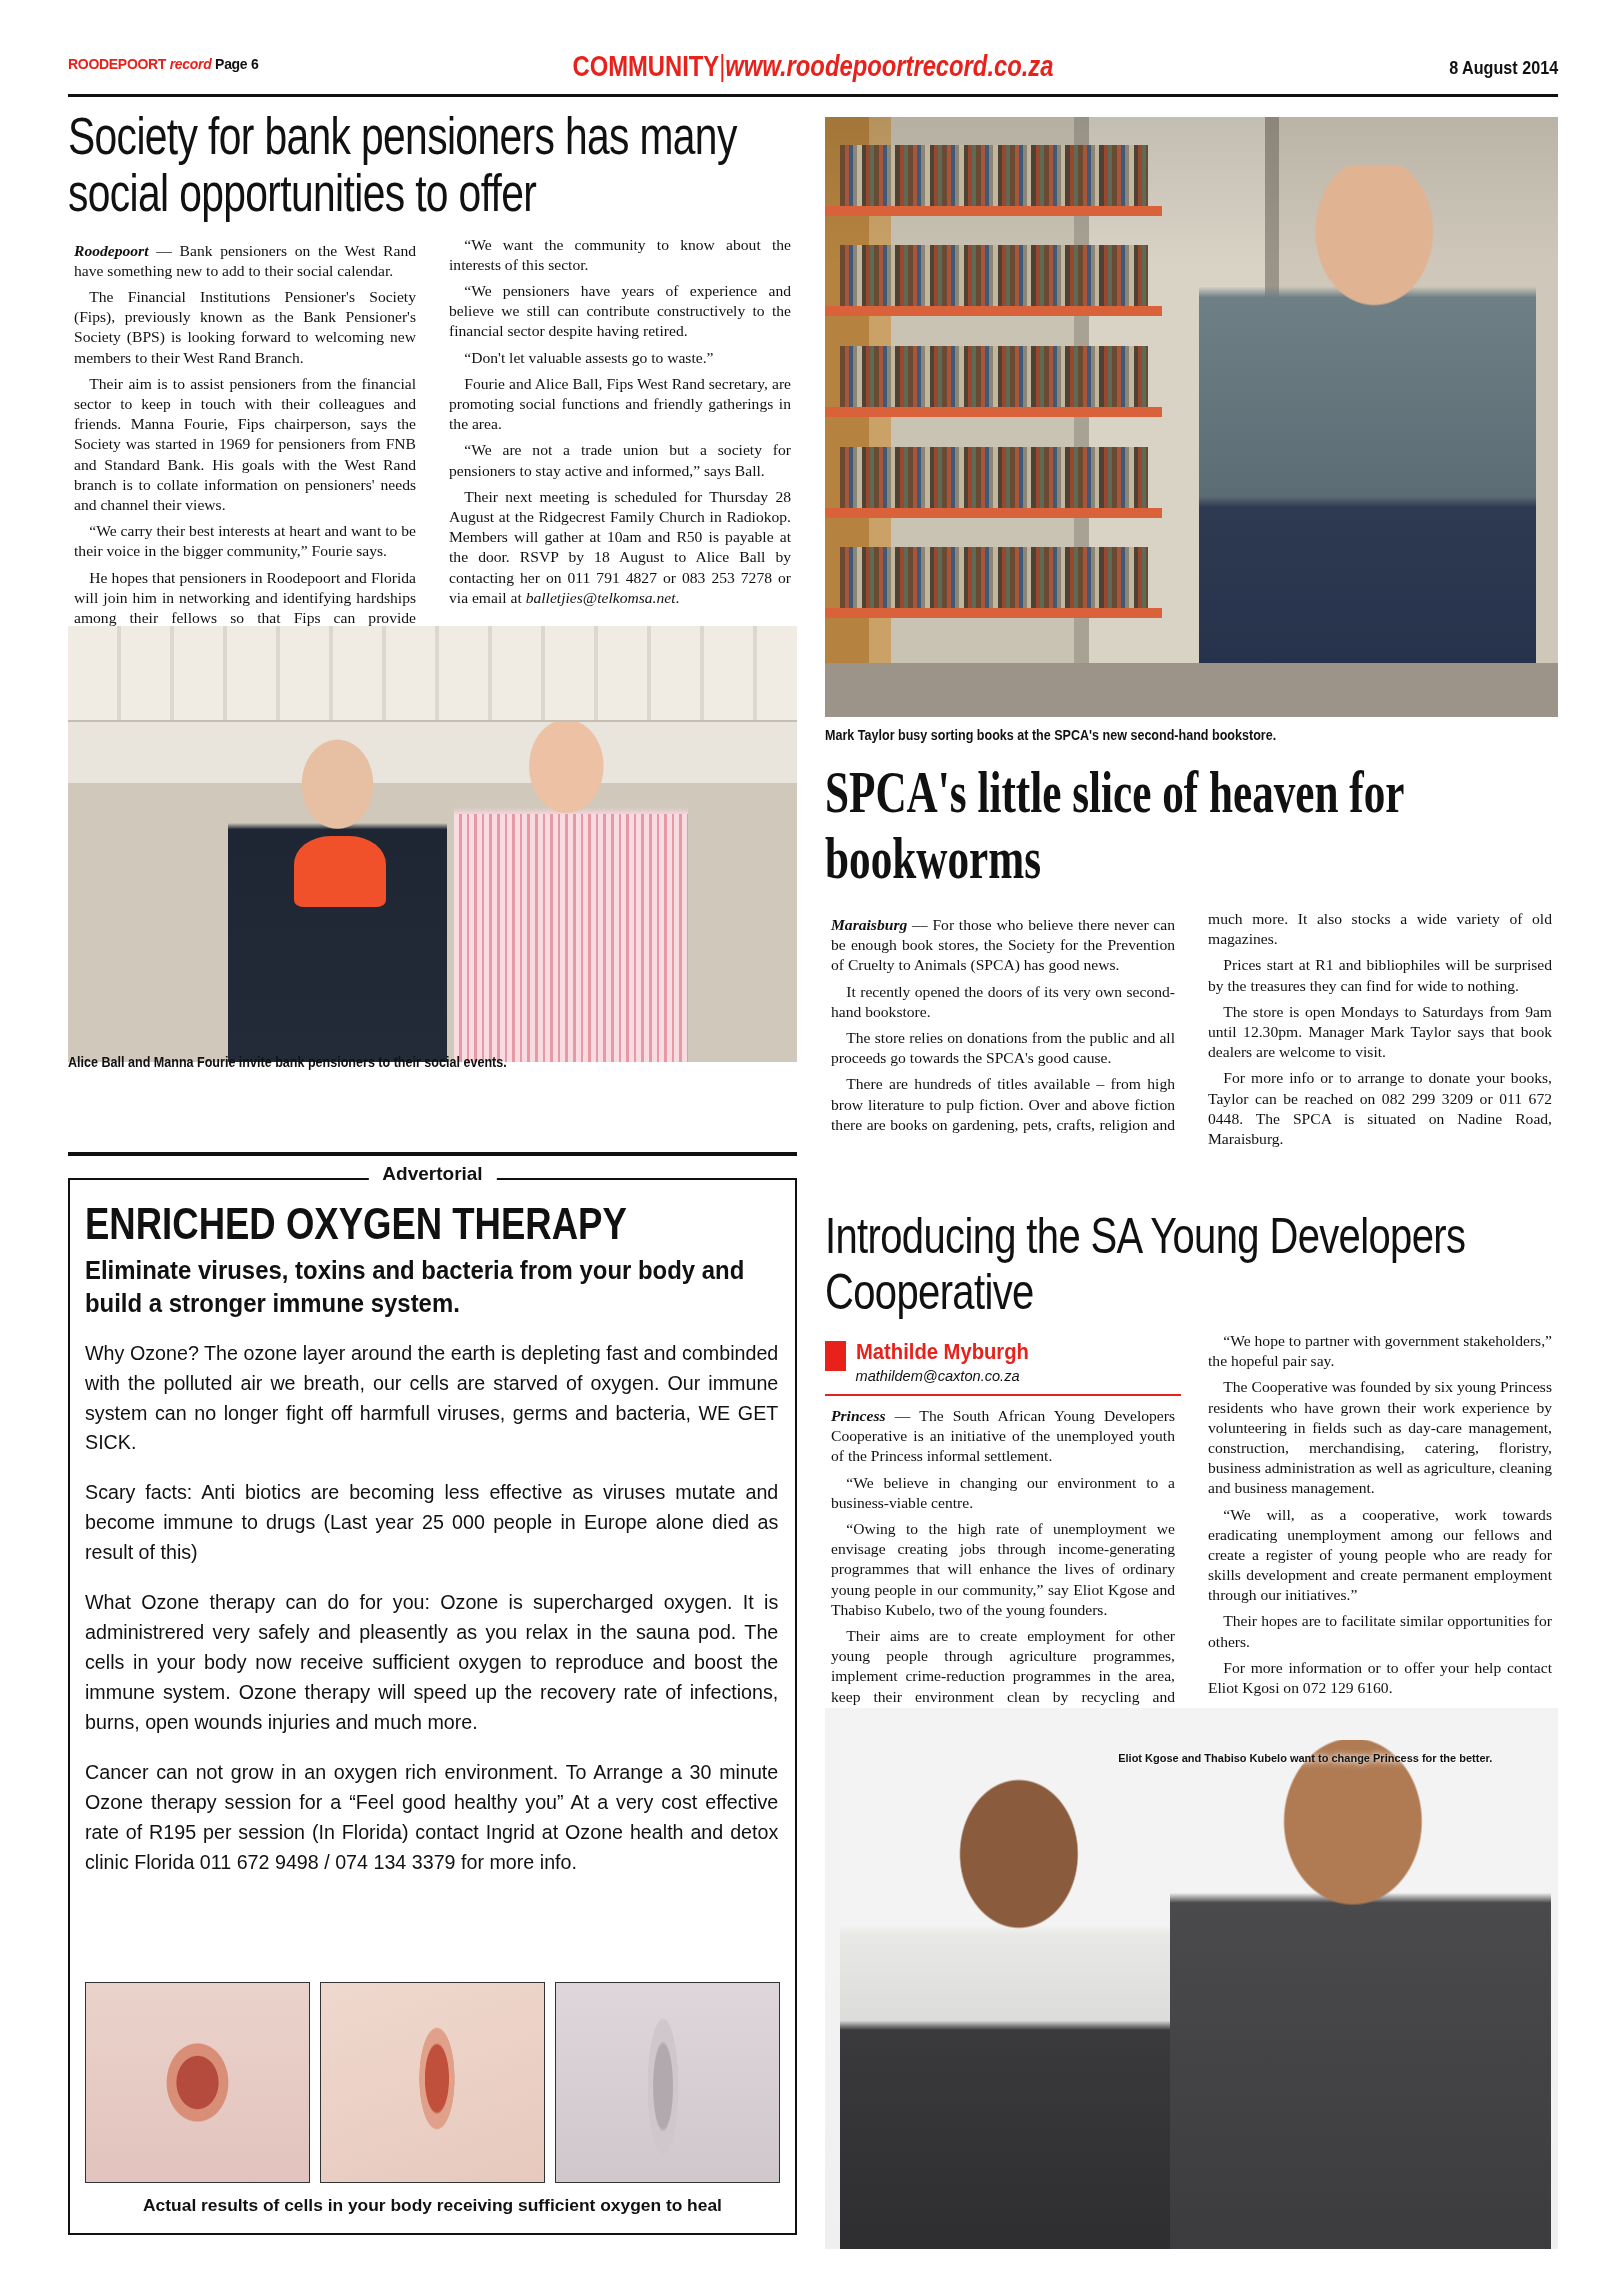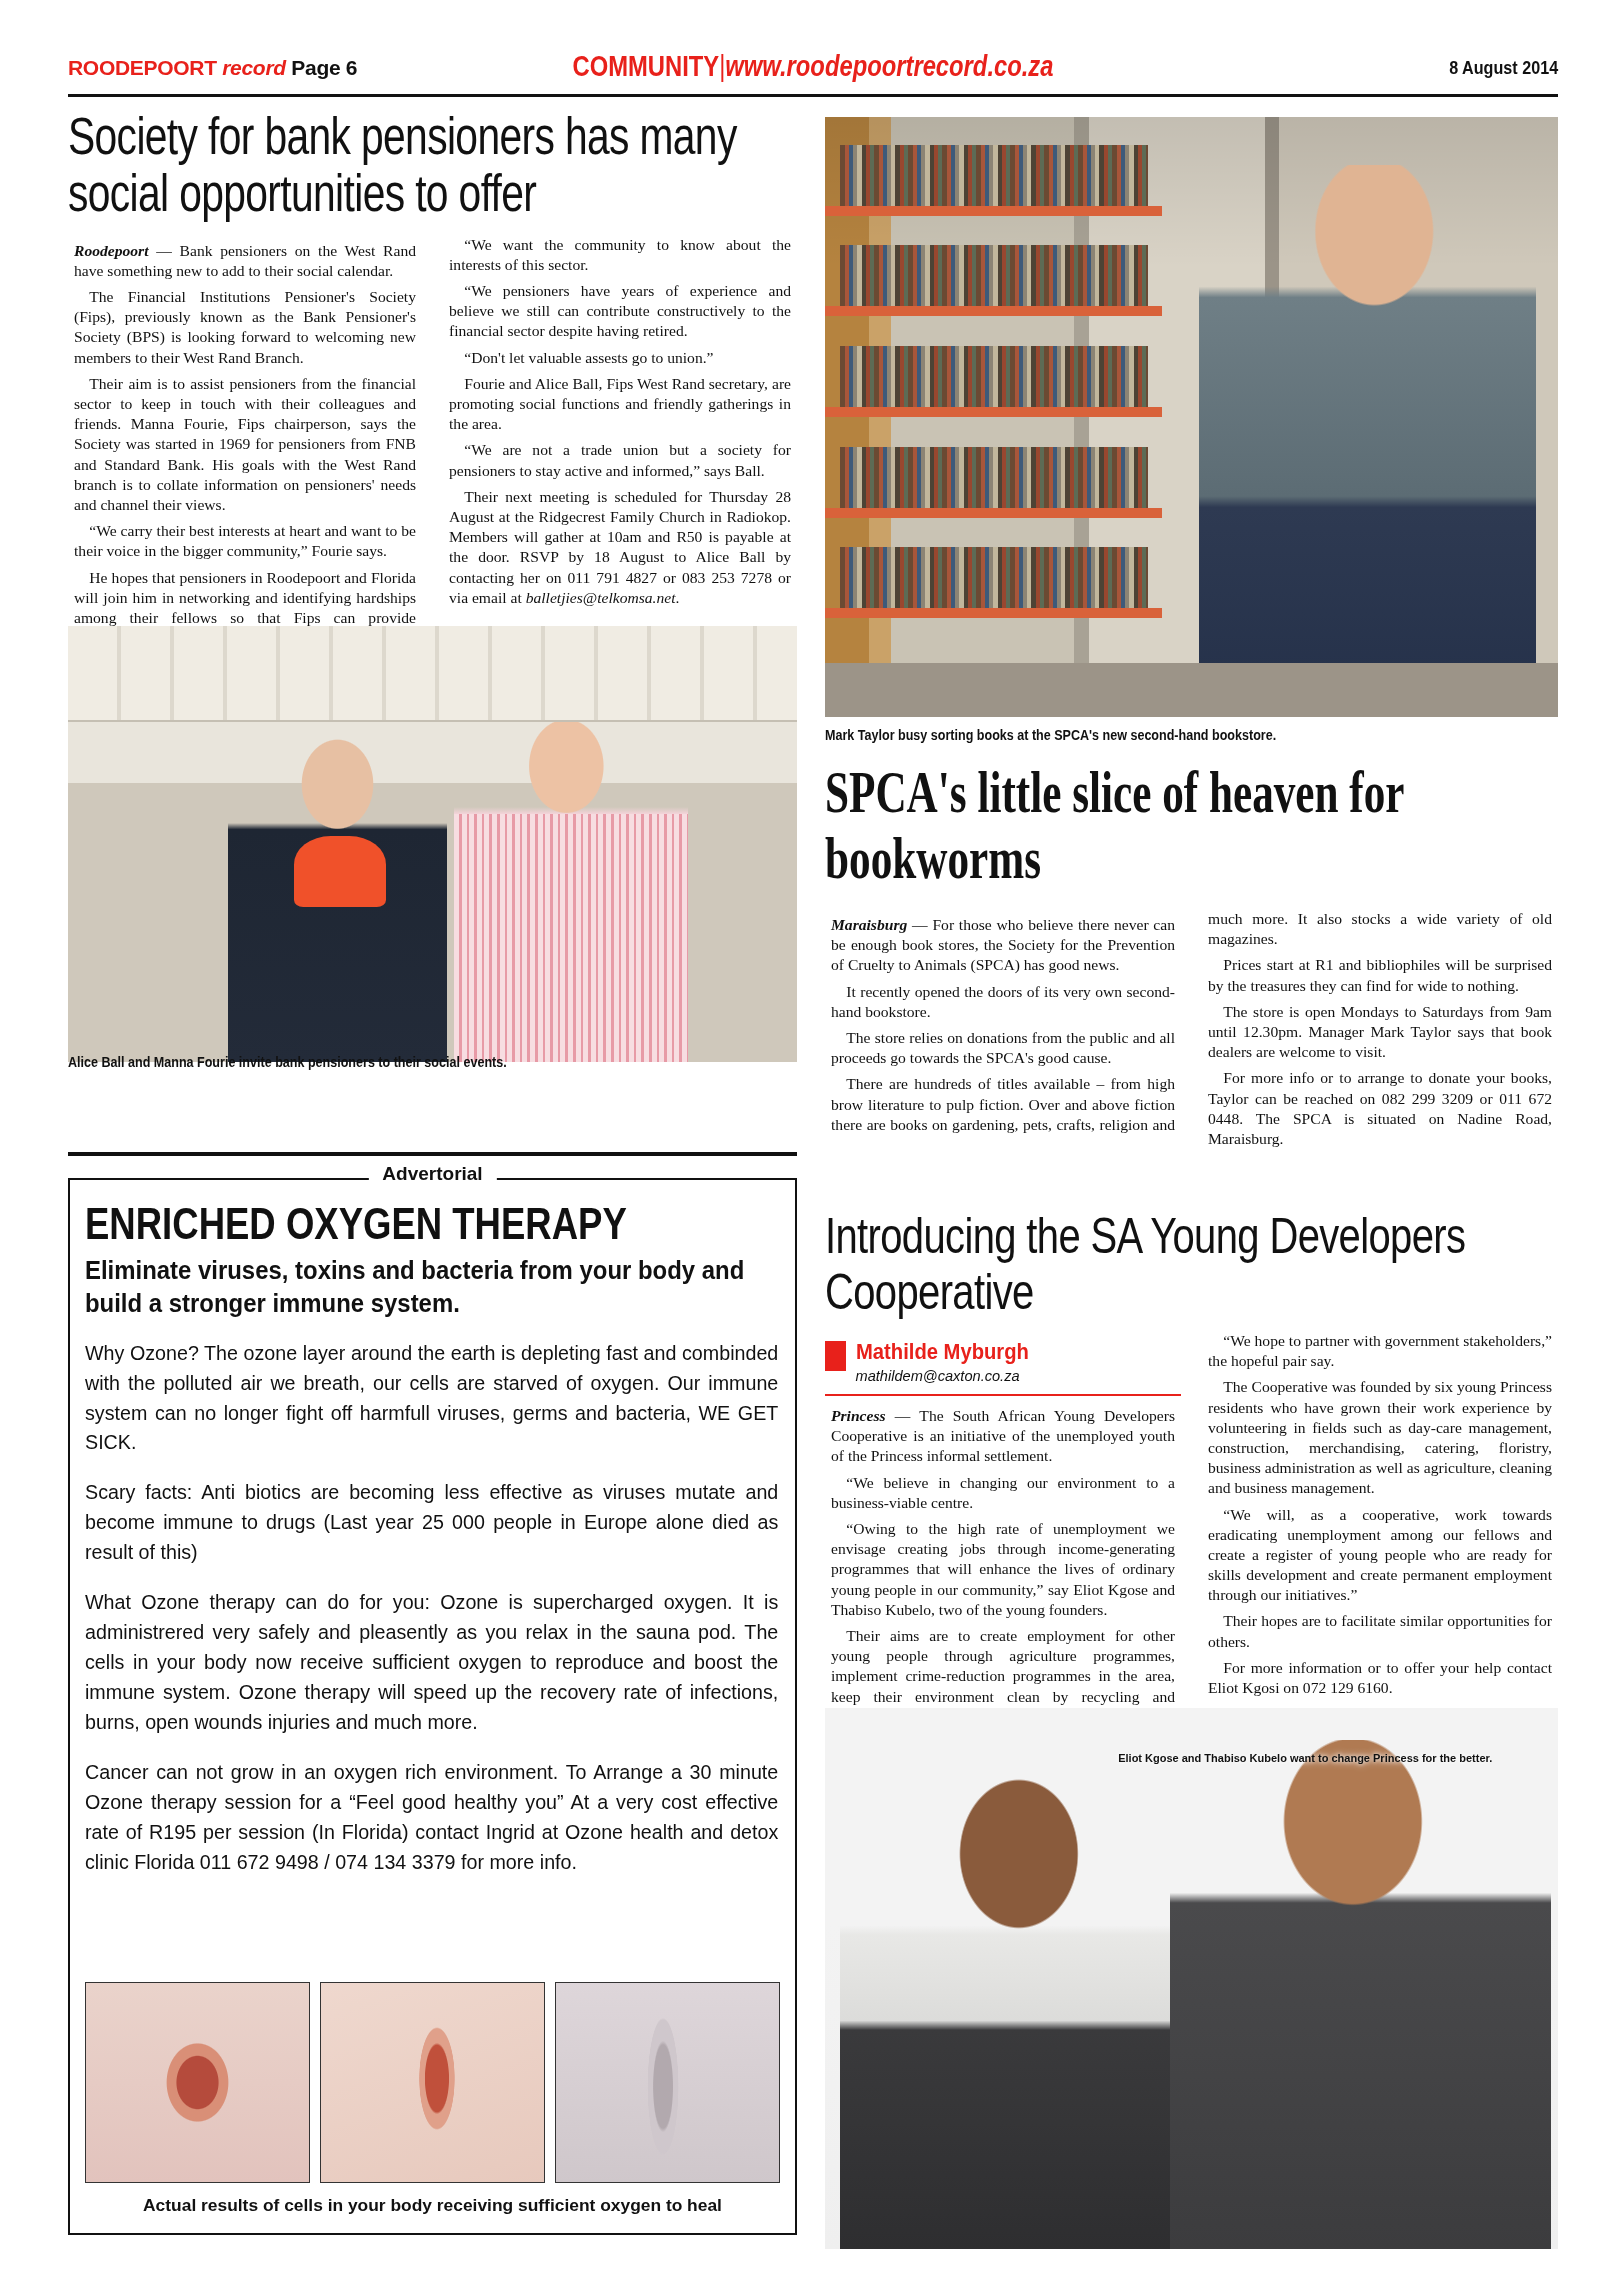--- a/index.html
+++ b/index.html
@@ -18,21 +18,21 @@
 
   
   .masthead {
     position: absolute;
     left: 68px; top: 50px;
     width: 1490px; height: 43px;
   }
   .mh-left {
     position: absolute; left: 0; top: 5.6px;
     font-family: "Liberation Sans", sans-serif;
-    font-size: 21px; letter-spacing: -0.3px;
+    font-size: 14px; letter-spacing: -0.3px;
     white-space: nowrap;
   }
   .mh-left .pub { color: #e8211b; font-weight: bold; font-stretch: condensed; }
   .mh-left .rec { color: #e8211b; font-style: italic; font-weight: bold; }
   .mh-left .pg  { color: #111; font-weight: bold; }
   .mh-center {
     position: absolute; left: 50%; top: 0;
     transform: translateX(-50%) scaleX(0.82);
     font-family: "Liberation Sans", sans-serif;
     font-size: 29px; font-weight: bold;
@@ -306,21 +306,21 @@
     <div class="two-col" style="margin-top:12.5px;">
       <p class="first">
         <span class="dateline">Roodepoort</span><span> — </span><span>Bank pensioners on the West Rand have something new to add to their social calendar.</span>
       </p>
       <p><span>The Financial Institutions Pensioner's Society (Fips), previously known as the Bank Pensioner's Society (BPS) is looking forward to welcoming new members to their West Rand Branch.</span></p>
       <p><span>Their aim is to assist pensioners from the financial sector to keep in touch with their colleagues and friends. Manna Fourie, Fips chairperson, says the Society was started in 1969 for pensioners from FNB and Standard Bank. His goals with the West Rand branch is to collate information on pensioners' needs and channel their views.</span></p>
       <p><span>“We carry their best interests at heart and want to be their voice in the bigger community,” Fourie says.</span></p>
       <p><span>He hopes that pensioners in Roodepoort and Florida will join him in networking and identifying hardships among their fellows so that Fips can provide assistance.</span></p>
       <p><span>“We want the community to know about the interests of this sector.</span></p>
       <p><span>“We pensioners have years of experience and believe we still can contribute constructively to the financial sector despite having retired.</span></p>
-      <p><span>“Don't let valuable assests go to union.”</span></p>
+      <p><span>“Don't let valuable assests go to waste.”</span></p>
       <p><span>Fourie and Alice Ball, Fips West Rand secretary, are promoting social functions and friendly gatherings in the area.</span></p>
       <p><span>“We are not a trade union but a society for pensioners to stay active and informed,” says Ball.</span></p>
       <p>
         <span>Their next meeting is scheduled for Thursday 28 August at the Ridgecrest Family Church in Radiokop. Members will gather at 10am and R50 is payable at the door. RSVP by 18 August to Alice Ball by contacting her on 011 791 4827 or 083 253 7278 or via email at </span><span class="em">balletjies@telkomsa.net</span><span>.</span>
       </p>
     </div>
   </div>
 
   <div class="photo" id="photo-bookstore">
     <div class="shelf-unit">

